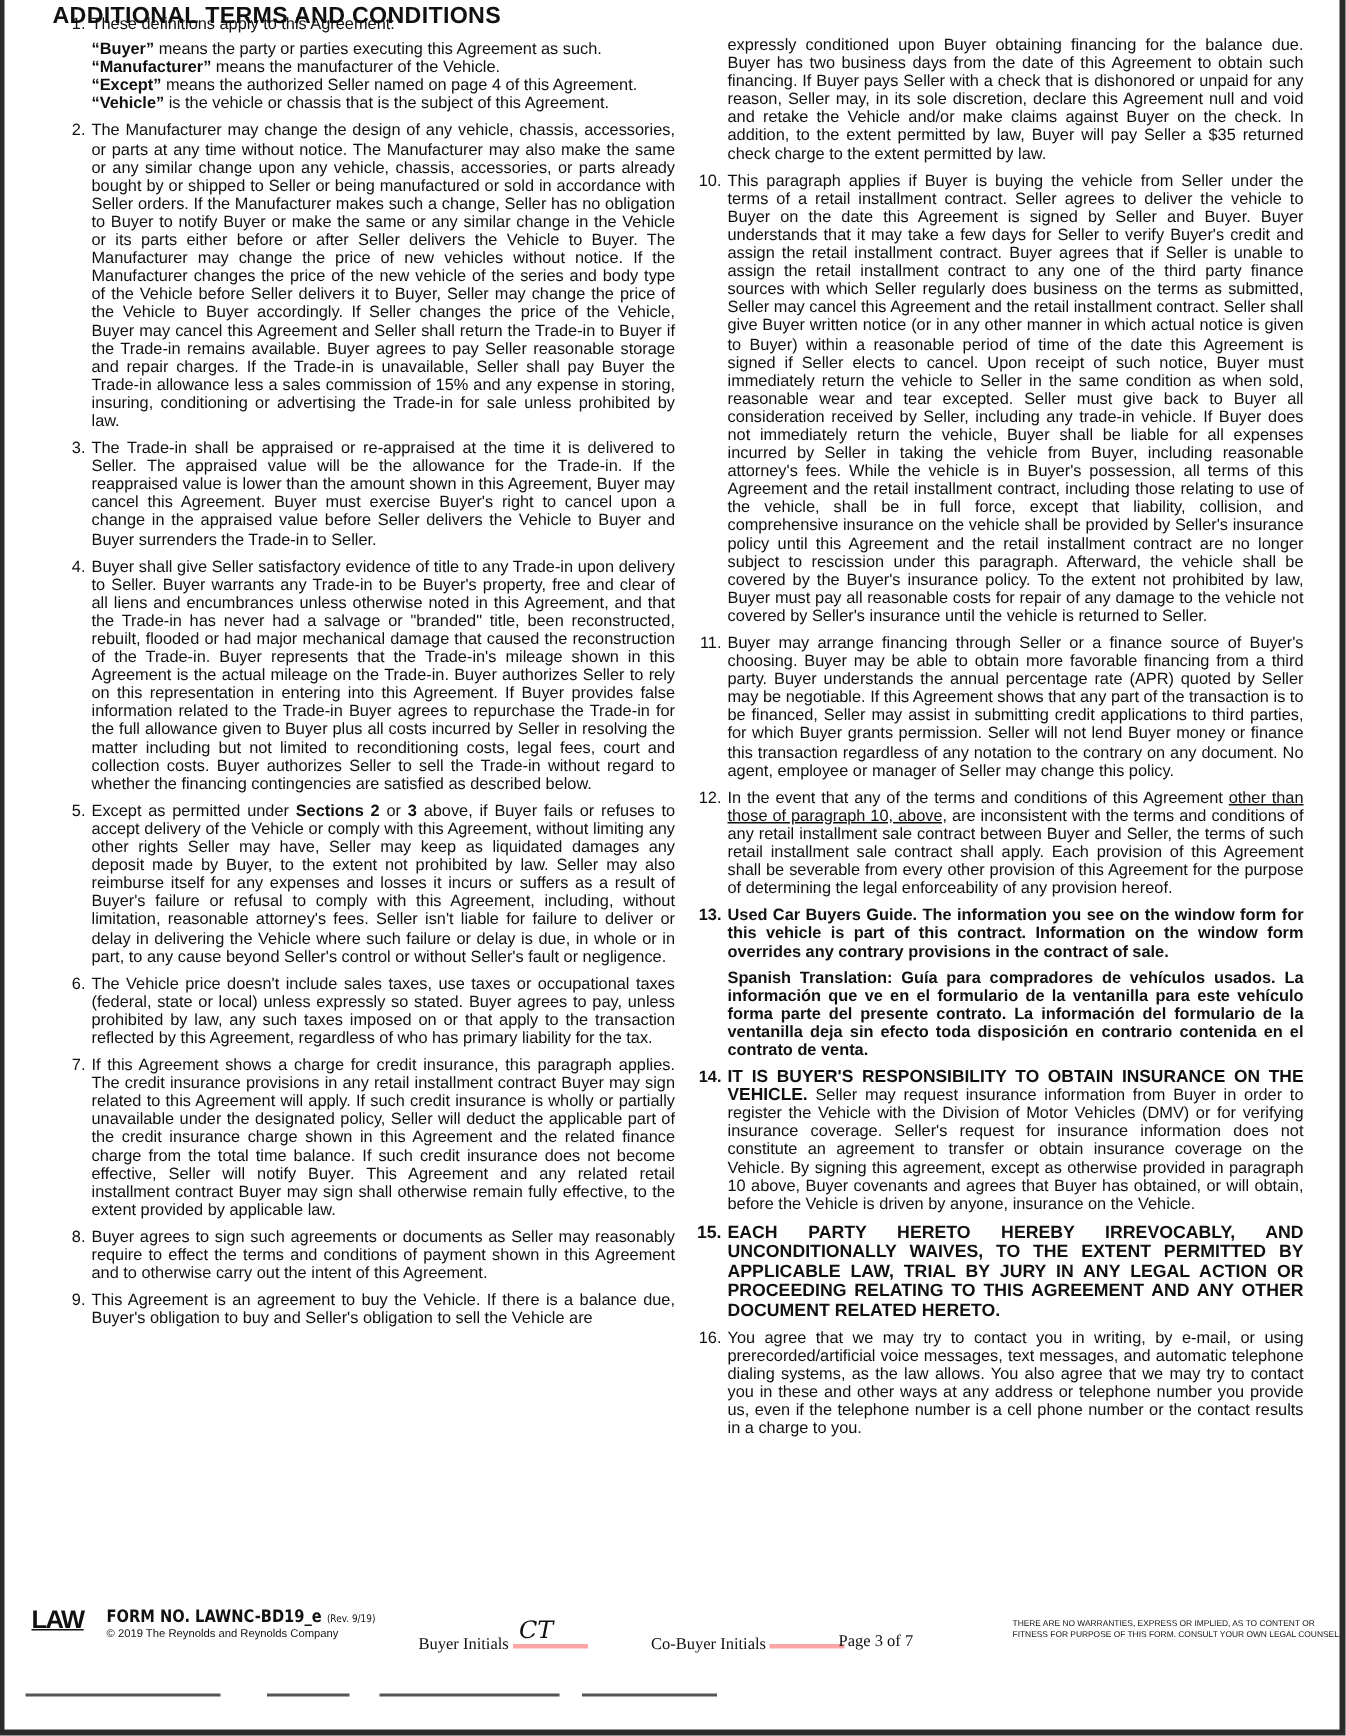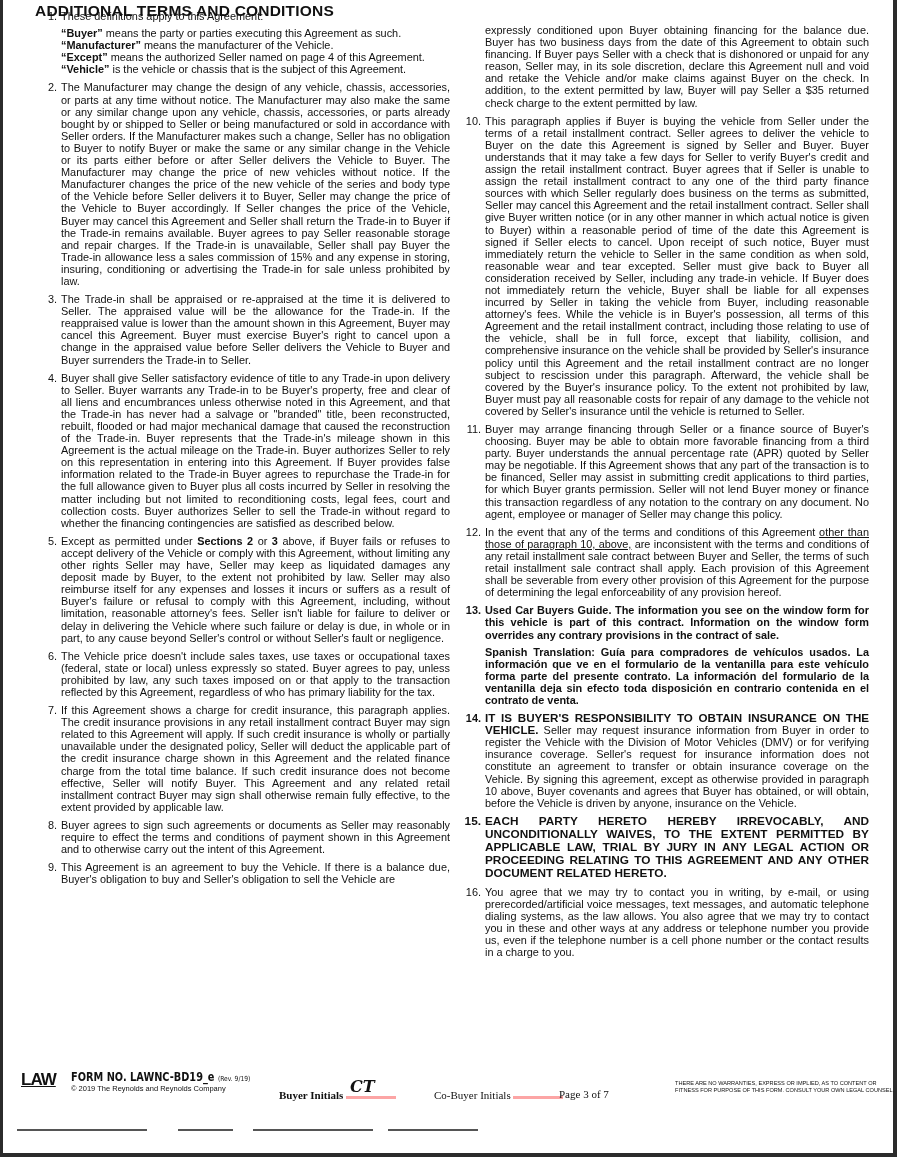--- a/index.html
+++ b/index.html
@@ -66,21 +66,21 @@
       font-family: "Liberation Serif", serif; font-size: 11px;
     }
     .initials .line {
       display: inline-block; border-bottom: 3px solid #fca5a5; width: 50px;
       position: relative; height: 10px; vertical-align: baseline;
     }
     .sig {
       position: absolute; left: 4px; bottom: 0px;
       font-family: "DejaVu Serif", serif; font-size: 16px; font-style: italic;
     }
-    .buyer-init { left: 262px; font-weight: bold; }
+    .buyer-init { left: 262px; }
     .cobuyer-init { left: 417px; }
     .pageno {
       position: absolute; left: 542px; top: 22px;
       font-family: "Liberation Serif", serif; font-size: 11px;
     }
     .disclaimer {
       position: absolute; left: 658px; top: 14px; width: 220px;
       font-size: 5.6px; line-height: 7px; text-transform: uppercase;
     }
     .scan-line {

